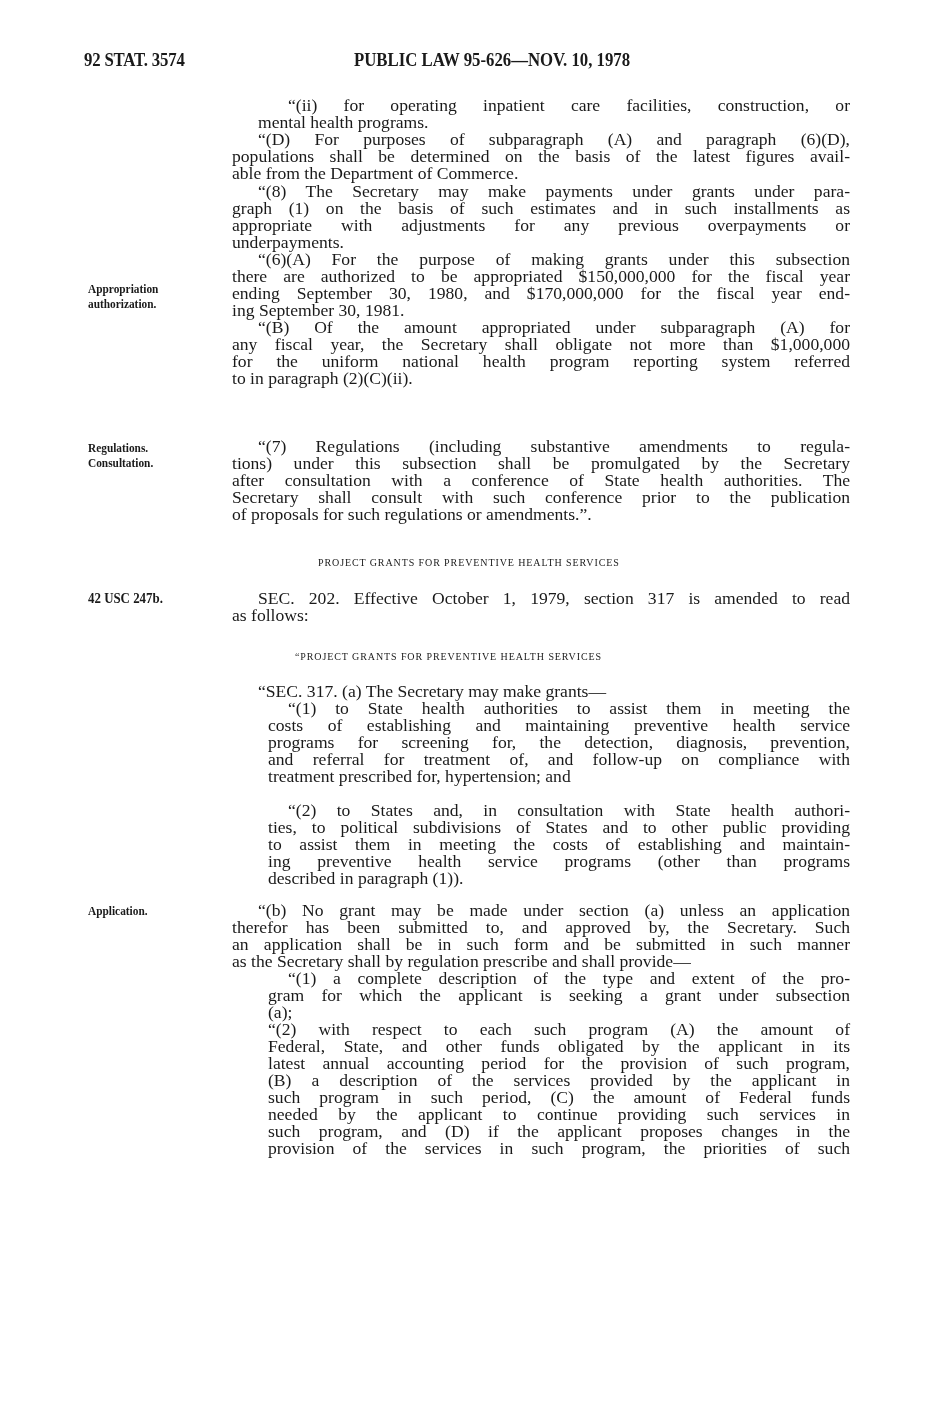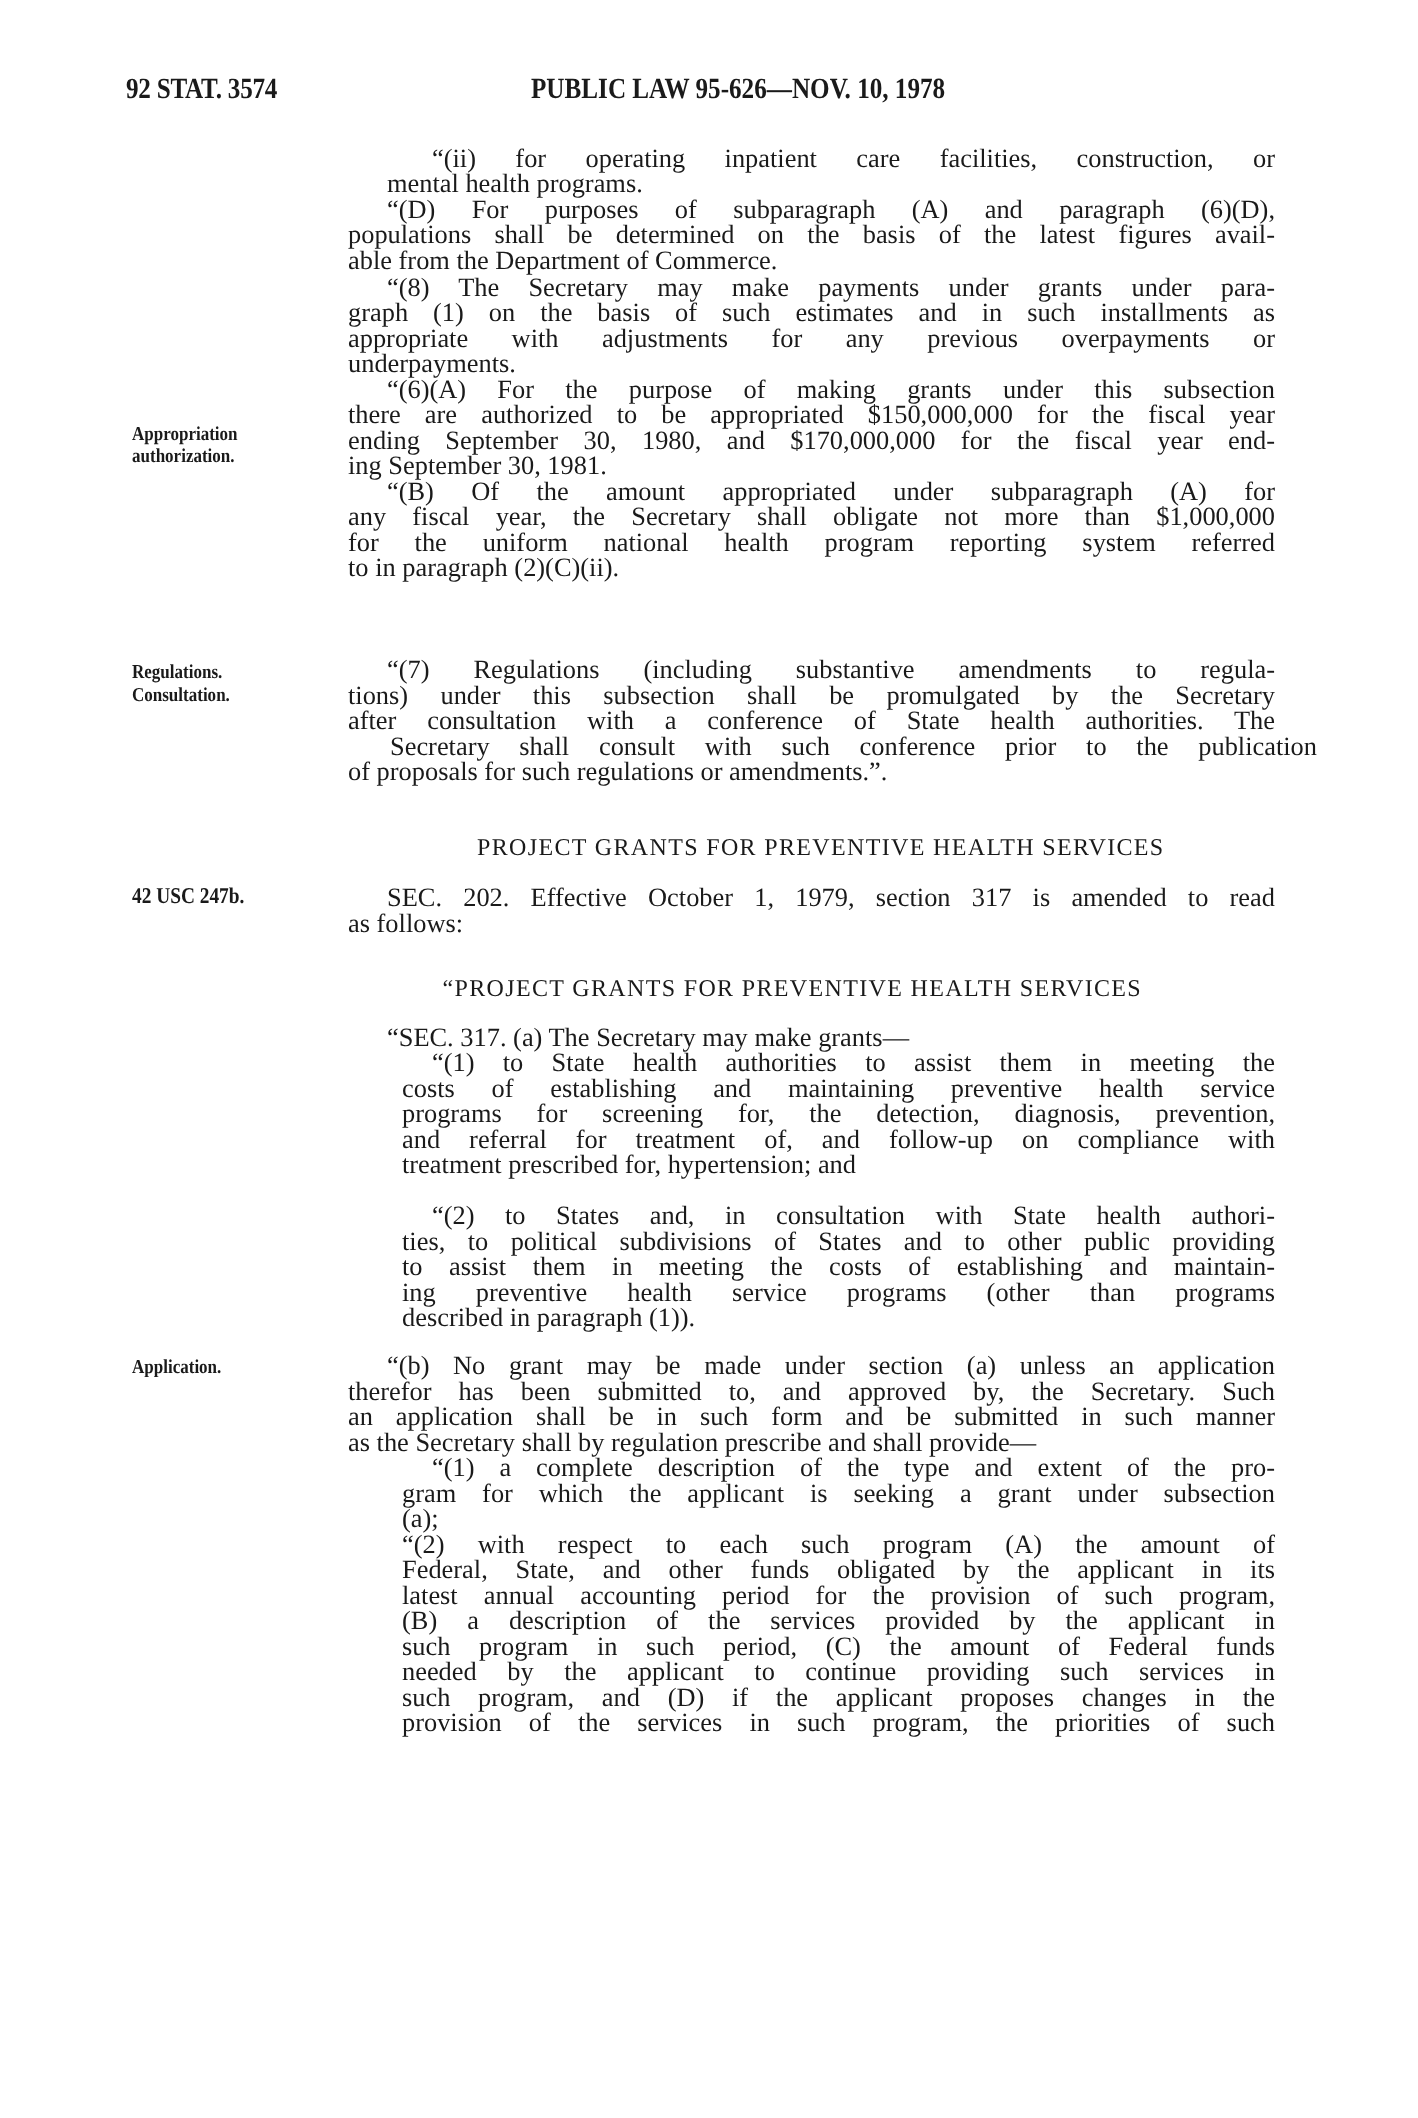--- a/index.html
+++ b/index.html
@@ -7,21 +7,21 @@
     width:945px; height:1412px; background:#ffffff; position:relative; overflow:hidden;
     font-family: "DejaVu Serif", "Liberation Serif", serif; color:#1a1a1a;
   }
   .page { position:absolute; left:0; top:0; width:945px; height:1412px; }
   .hdr-left { position:absolute; left:84px; top:49px; font-family:"Liberation Serif", serif; font-weight:bold; font-size:19.5px; letter-spacing:-0.2px; transform:scaleX(0.86); transform-origin:left top; white-space:nowrap; }
   .hdr-center { position:absolute; left:354px; top:49px; font-family:"Liberation Serif", serif; font-weight:bold; font-size:19.5px; transform:scaleX(0.86); transform-origin:left top; white-space:nowrap; }
   .margin-note { position:absolute; left:88px; font-family:"Liberation Serif", serif; font-weight:bold; font-size:13.2px; line-height:15px; transform:scaleX(0.86); transform-origin:left top; white-space:nowrap; }
   .body-col { position:absolute; left:232px; width:618px; }
   .line { position:absolute; left:0; font-family:"Liberation Serif", serif; font-size:17.6px; line-height:17px; white-space:nowrap; transform-origin:left top; }
   .just { width:618px; text-align:justify; text-align-last:justify; }
-  .caption { font-family:"Liberation Serif", serif; font-size:16px; letter-spacing:0.9px; white-space:nowrap; position:absolute; }
+  .caption { font-family:"Liberation Serif", serif; font-size:10px; letter-spacing:0.9px; white-space:nowrap; position:absolute; }
 </style>
 </head>
 <body>
 
 <div class="page">
   <div class="hdr-left">92 STAT. 3574</div>
   <div class="hdr-center">PUBLIC LAW 95-626—NOV. 10, 1978</div>
 
   <div class="margin-note" style="top:281px">
     <div>Appropriation</div>
@@ -55,21 +55,21 @@
       <div class="line just" style="top: 268px; left: 0px; width: 618px;">there are authorized to be appropriated $150,000,000 for the fiscal year</div>
       <div class="line just" style="top: 285px; left: 0px; width: 618px;">ending September 30, 1980, and $170,000,000 for the fiscal year end-</div>
       <div class="line" style="top: 302px; left: 0px;">ing September 30, 1981.</div>
       <div class="line just" style="top: 319px; left: 26px; width: 592px;">“(B) Of the amount appropriated under subparagraph (A) for</div>
       <div class="line just" style="top: 336px; left: 0px; width: 618px;">any fiscal year, the Secretary shall obligate not more than $1,000,000</div>
       <div class="line just" style="top: 353px; left: 0px; width: 618px;">for the uniform national health program reporting system referred</div>
       <div class="line" style="top: 370px; left: 0px;">to in paragraph (2)(C)(ii).</div>
       <div class="line just" style="top: 438px; left: 26px; width: 592px;">“(7) Regulations (including substantive amendments to regula-</div>
       <div class="line just" style="top: 455px; left: 0px; width: 618px;">tions) under this subsection shall be promulgated by the Secretary</div>
       <div class="line just" style="top: 472px; left: 0px; width: 618px;">after consultation with a conference of State health authorities. The</div>
-      <div class="line just" style="top: 489px; left: 0px; width: 618px; margin-left: 28px;">Secretary shall consult with such conference prior to the publication</div>
+      <div class="line just" style="top: 489px; left: 0px; width: 618px;">Secretary shall consult with such conference prior to the publication</div>
       <div class="line" style="top: 506px; left: 0px;">of proposals for such regulations or amendments.”.</div>
       <div class="line just" style="top: 590px; left: 26px; width: 592px;">SEC. 202. Effective October 1, 1979, section 317 is amended to read</div>
       <div class="line" style="top: 607px; left: 0px;">as follows:</div>
       <div class="line" style="top: 683px; left: 26px;">“SEC. 317. (a) The Secretary may make grants—</div>
       <div class="line just" style="top: 700px; left: 56px; width: 562px;">“(1) to State health authorities to assist them in meeting the</div>
       <div class="line just" style="top: 717px; left: 36px; width: 582px;">costs of establishing and maintaining preventive health service</div>
       <div class="line just" style="top: 734px; left: 36px; width: 582px;">programs for screening for, the detection, diagnosis, prevention,</div>
       <div class="line just" style="top: 751px; left: 36px; width: 582px;">and referral for treatment of, and follow-up on compliance with</div>
       <div class="line" style="top: 768px; left: 36px;">treatment prescribed for, hypertension; and</div>
       <div class="line just" style="top: 802px; left: 56px; width: 562px;">“(2) to States and, in consultation with State health authori-</div>

